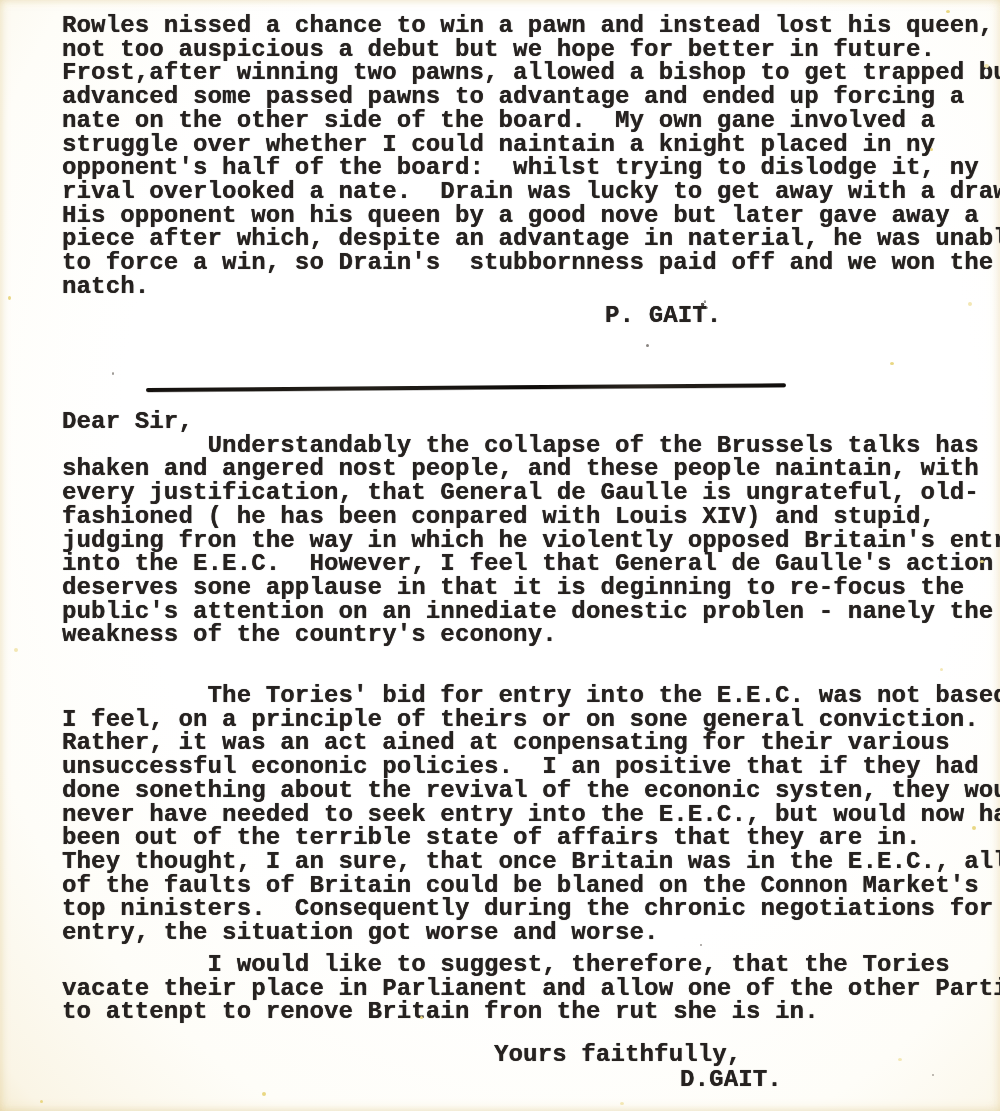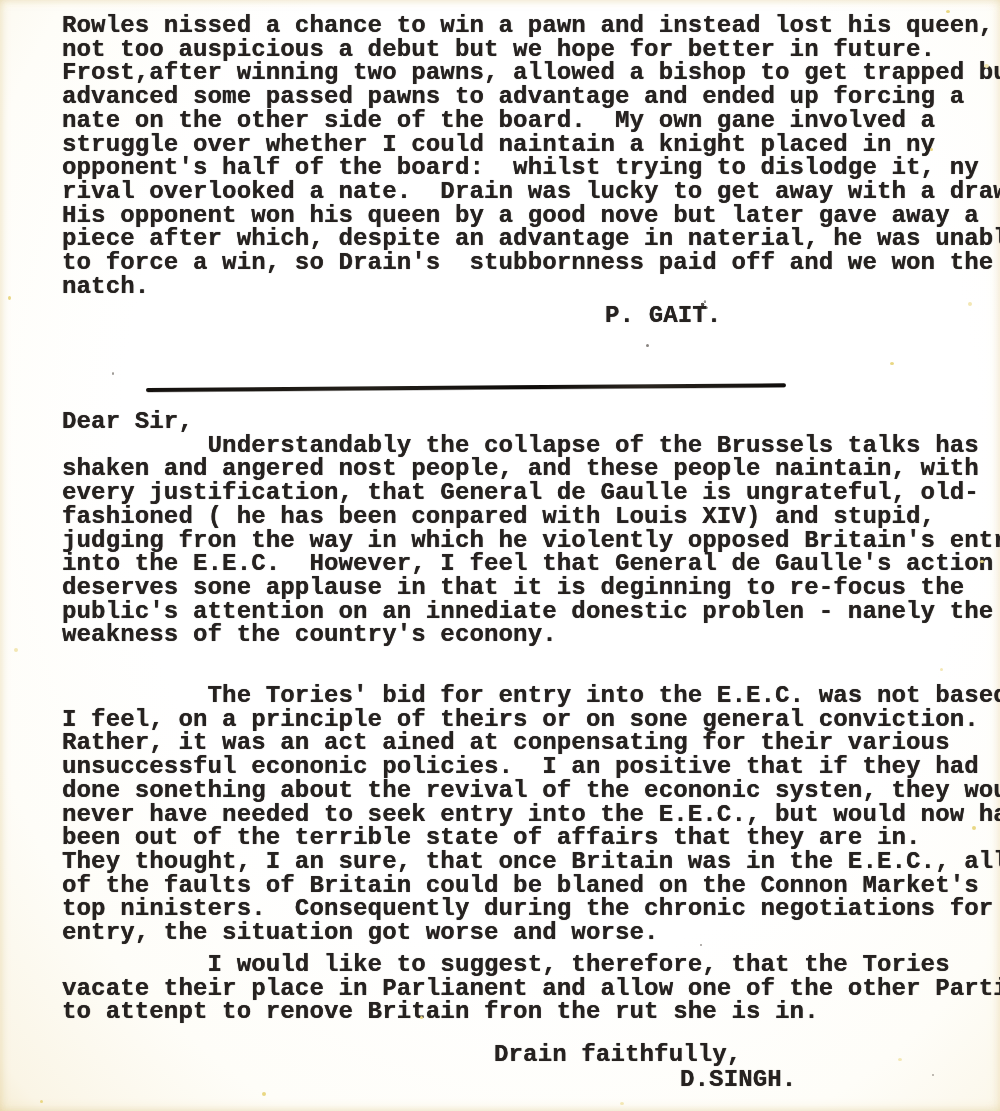--- a/index.html
+++ b/index.html
@@ -122,23 +122,23 @@
 been out of the terrible state of affairs that they are in.
 They thought, I an sure, that once Britain was in the E.E.C., all
 of the faults of Britain could be blaned on the Connon Market's
 top ninisters.  Consequently during the chronic negotiations for
 entry, the situation got worse and worse.</div>
 
 <div id="letter-part3" class="typed">          I would like to suggest, therefore, that the Tories
 vacate their place in Parlianent and allow one of the other Partics
 to attenpt to renove Britain fron the rut she is in.</div>
 
-<div id="valediction" class="typed">Drain faithfully,</div>
+<div id="valediction" class="typed">Yours faithfully,</div>
 
-<div id="letter-signature" class="typed">D.SINGH.</div>
+<div id="letter-signature" class="typed">D.GAIT.</div>
 
 <div class="speck y" style="left:946px; top:10px;  width:4px; height:3px;"></div>
 <div class="speck p" style="left:984px; top:64px;  width:5px; height:4px;"></div>
 <div class="speck y" style="left:930px; top:148px; width:3px; height:3px;"></div>
 <div class="speck p" style="left:968px; top:302px; width:4px; height:4px;"></div>
 <div class="speck y" style="left:890px; top:362px; width:4px; height:3px;"></div>
 <div class="speck d" style="left:646px; top:344px; width:3px; height:3px; opacity:.7;"></div>
 <div class="speck d" style="left:112px; top:372px; width:2px; height:3px; opacity:.6;"></div>
 <div class="speck y" style="left:8px;   top:296px; width:3px; height:4px;"></div>
 <div class="speck p" style="left:14px;  top:648px; width:4px; height:4px;"></div>

